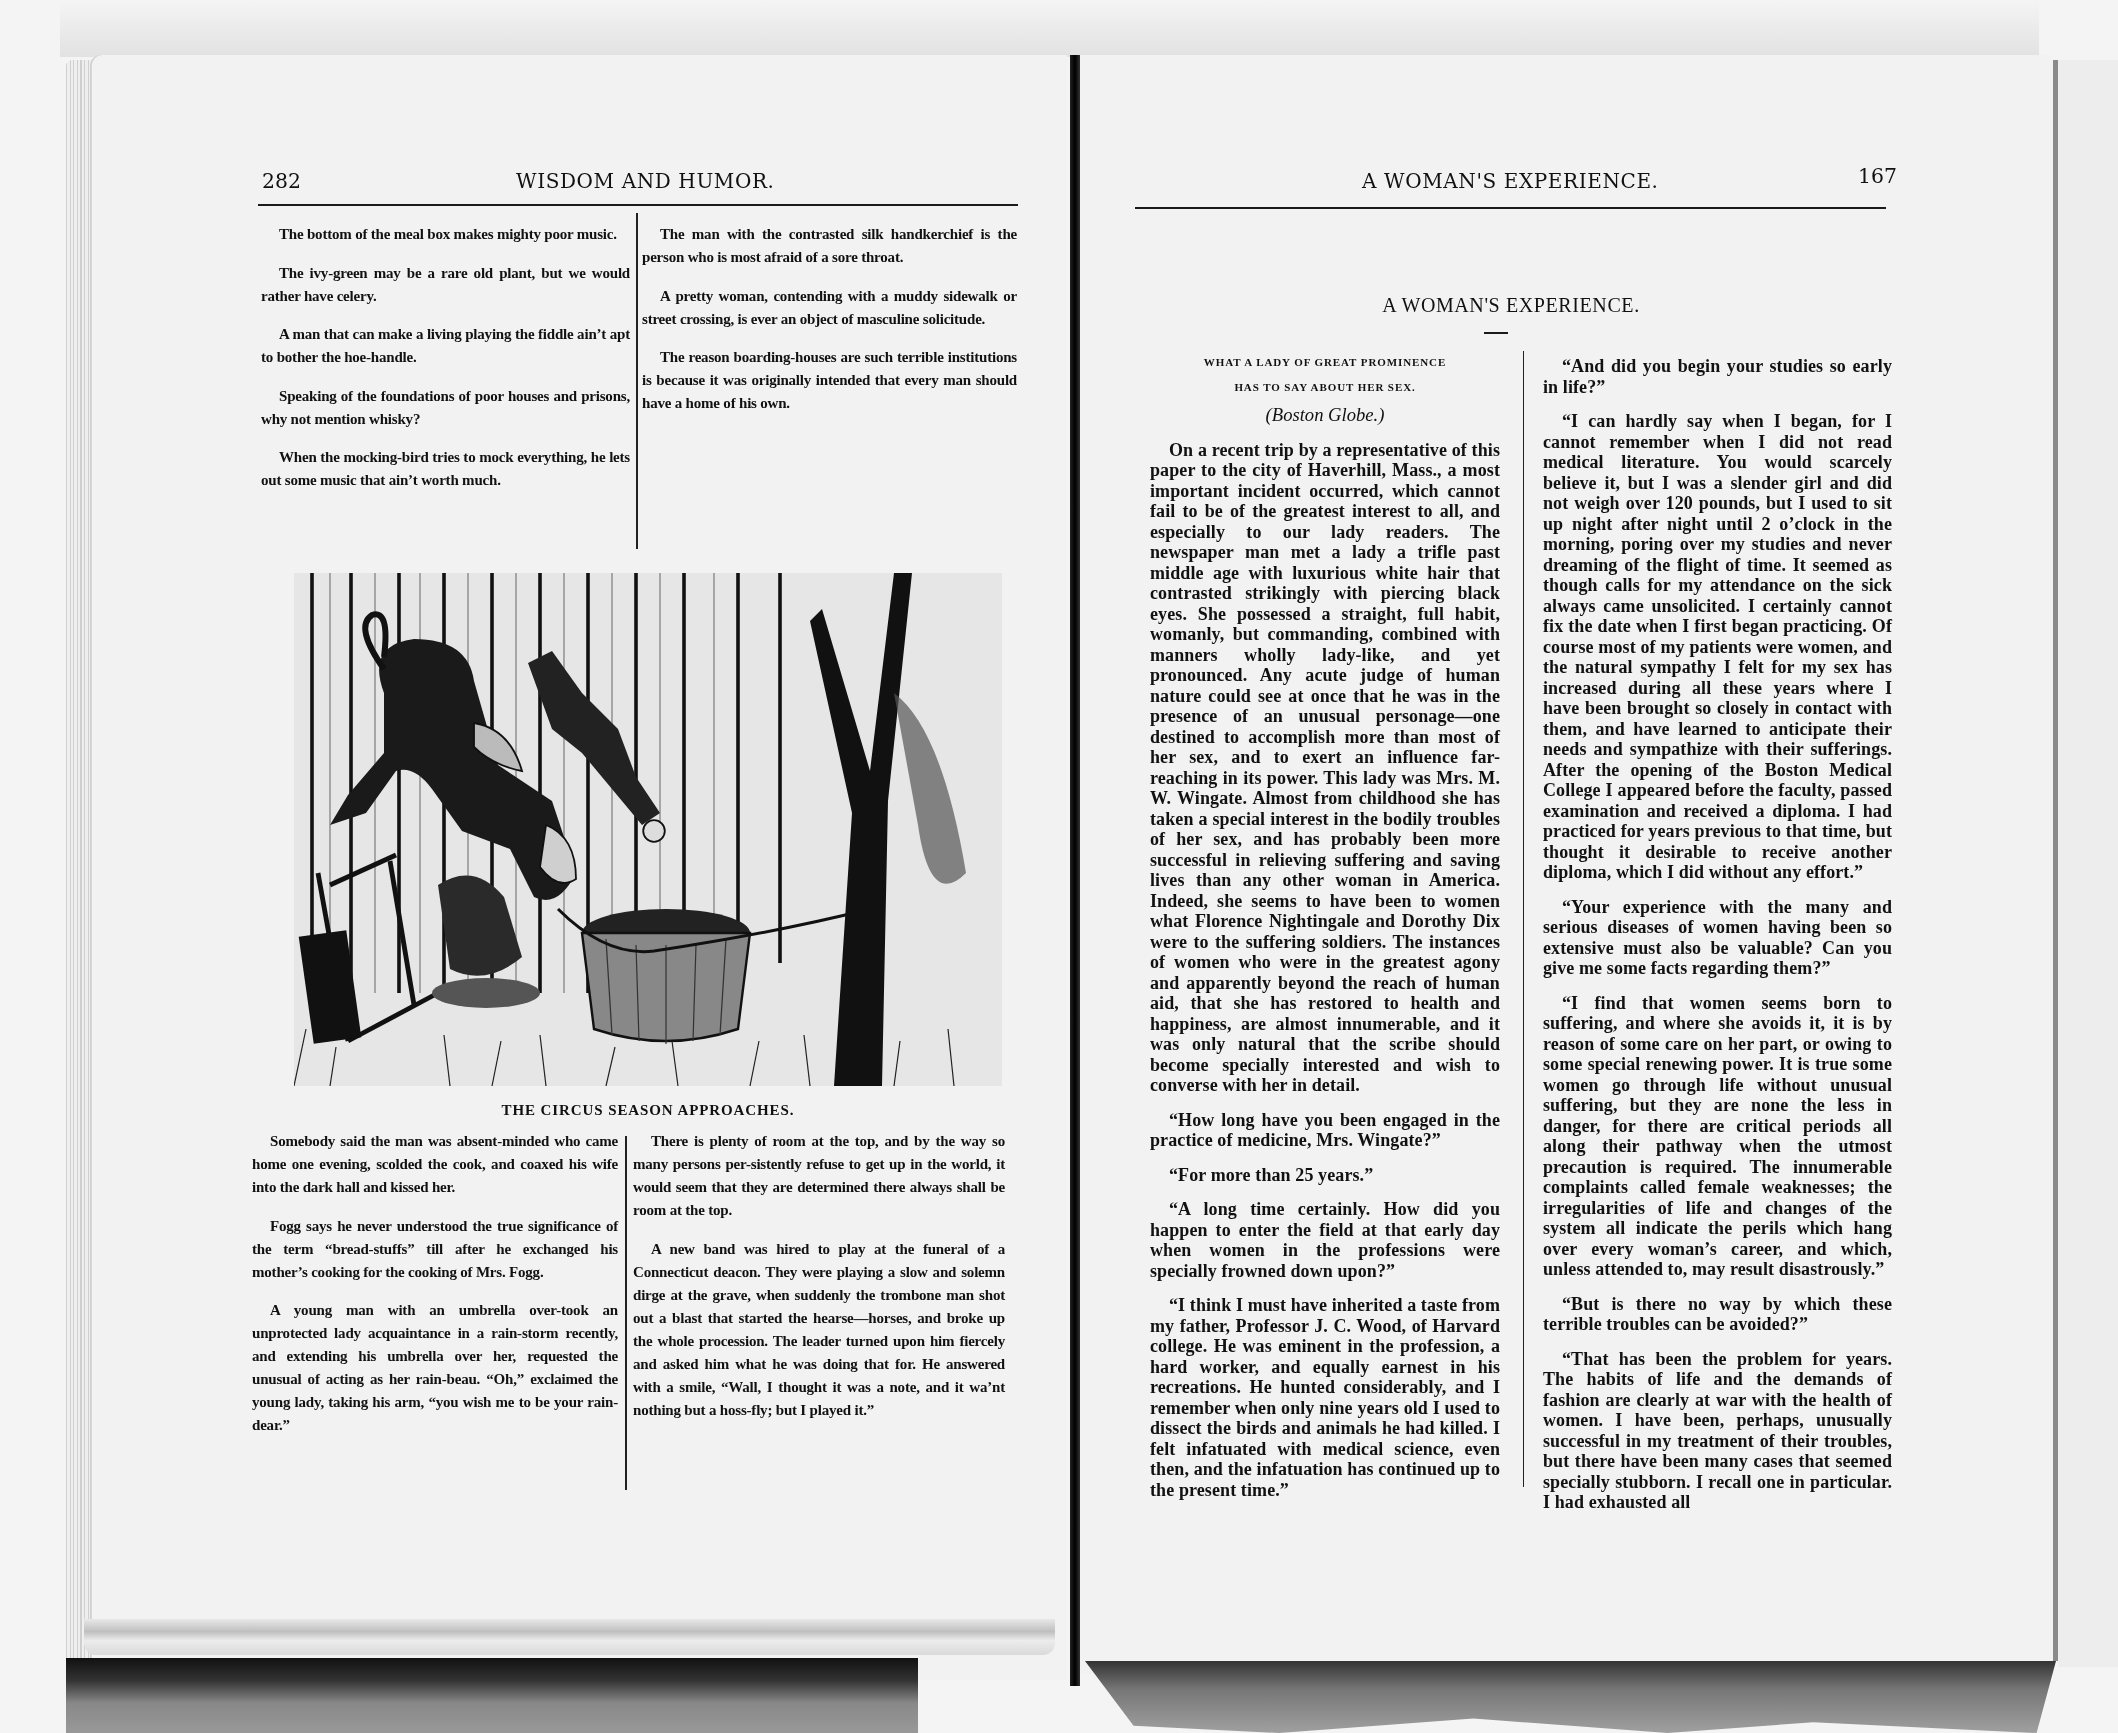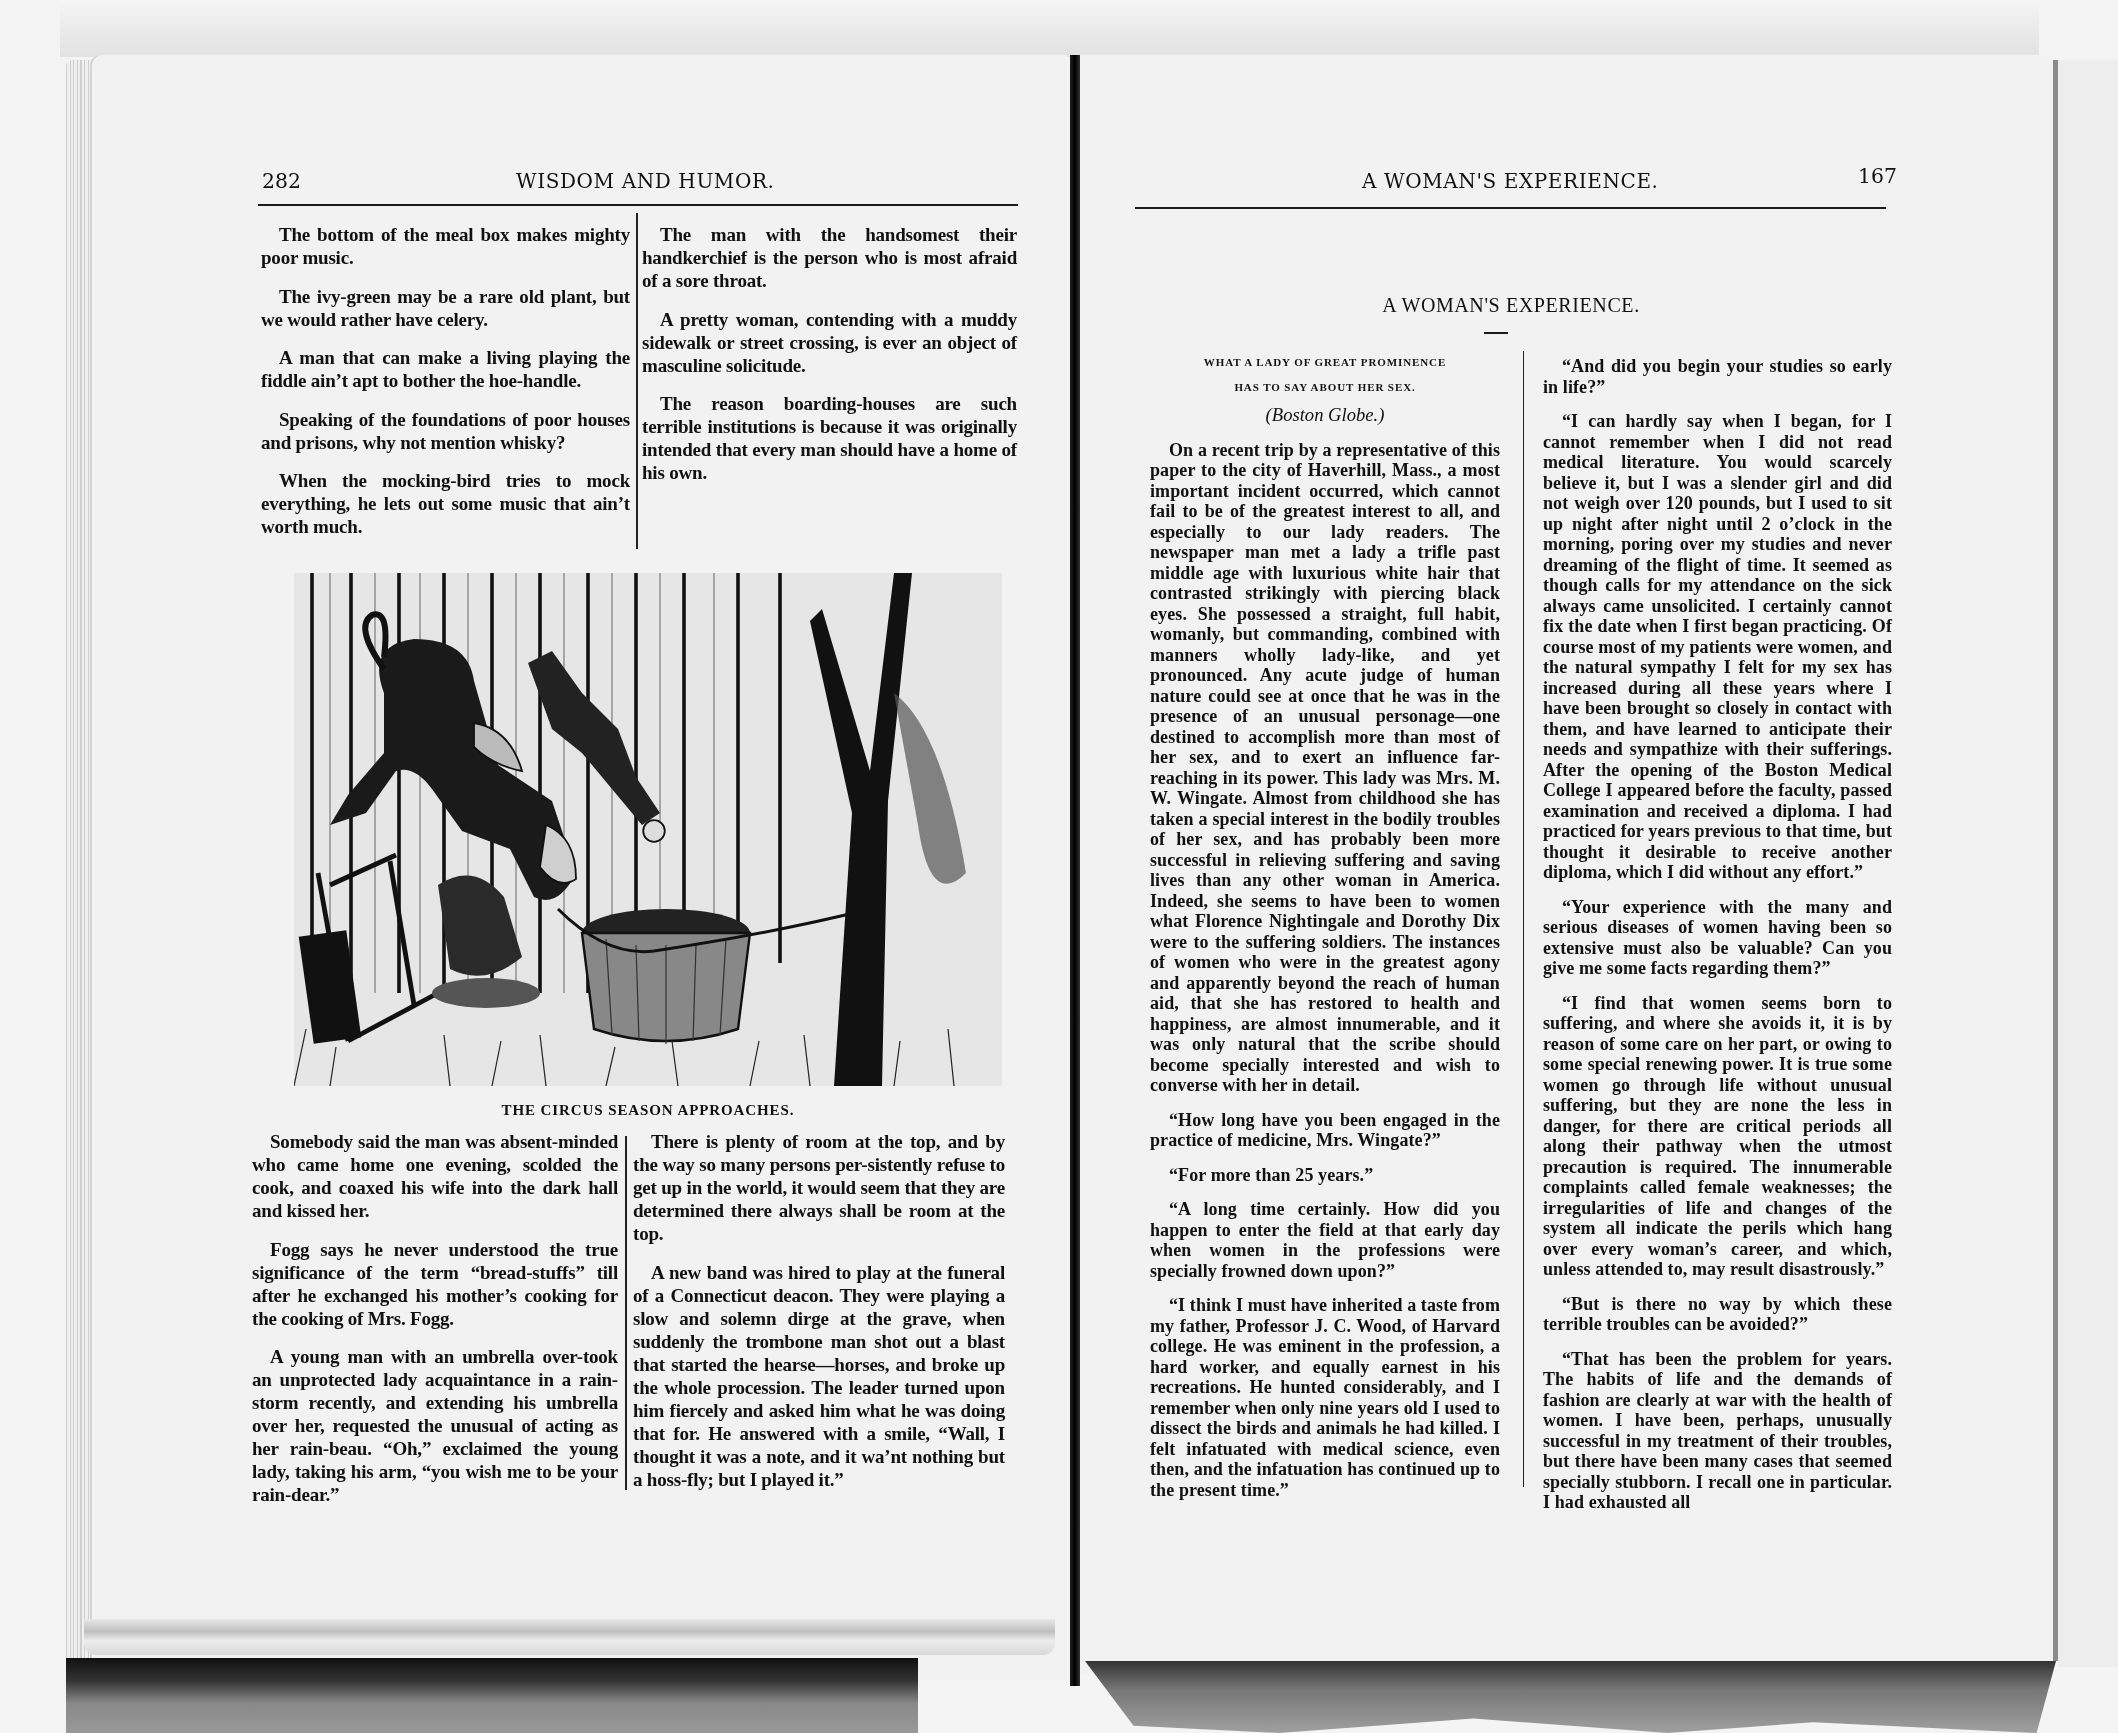--- a/index.html
+++ b/index.html
@@ -57,21 +57,21 @@
   .running-head {
     position:absolute; font-size:20px; letter-spacing:0.6px;
   }
   .running-head.italic { }
   .page-num { position:absolute; font-size:20.4px; }
   .rule { position:absolute; height:2.4px; background:#1a1a1a; }
   .col-divider { position:absolute; width:1.8px; background:#222; }
   .column { position:absolute; }
   .joke {
     font-family:"Liberation Serif", serif;
-    font-weight:bold; font-size:19px; line-height:23px;
+    font-weight:bold; font-size:15px; line-height:23px;
     text-align:justify; margin:0 0 15.6px 0; text-indent:18px;
     letter-spacing:-0.2px;
   }
   .article-p {
     font-family:"Liberation Serif", serif;
     font-size:18px; line-height:20.5px; text-align:justify;
     margin:14px; text-indent:19px; font-weight:bold; letter-spacing:0.1px;
   }
   .subhead {
     font-family:"Liberation Serif", serif;
@@ -117,21 +117,21 @@
 
 <div class="column" style="left:261px; top:223px; width:369px;">
   <p class="joke">The bottom of the meal box makes mighty poor music.</p>
   <p class="joke">The ivy-green may be a rare old plant, but we would rather have celery.</p>
   <p class="joke">A man that can make a living playing the fiddle ain’t apt to bother the hoe-handle.</p>
   <p class="joke">Speaking of the foundations of poor houses and prisons, why not mention whisky?</p>
   <p class="joke">When the mocking-bird tries to mock everything, he lets out some music that ain’t worth much.</p>
 </div>
 
 <div class="column" style="left:642px; top:223px; width:375px;">
-  <p class="joke">The man with the handsomest their handkerchief is the person who is most afraid of a sore throat.</p>
+  <p class="joke">The man with the contrasted silk handkerchief is the person who is most afraid of a sore throat.</p>
   <p class="joke">A pretty woman, contending with a muddy sidewalk or street crossing, is ever an object of masculine solicitude.</p>
   <p class="joke">The reason boarding-houses are such terrible institutions is because it was originally intended that every man should have a home of his own.</p>
 </div>
 
 <div class="illustration">
   <svg width="708" height="513" viewBox="0 0 1180 855">
     <rect width="1180" height="855" fill="#e6e6e6"></rect>
 
     <g stroke="#111" stroke-width="6">
       <line x1="30" y1="0" x2="30" y2="700"></line>

